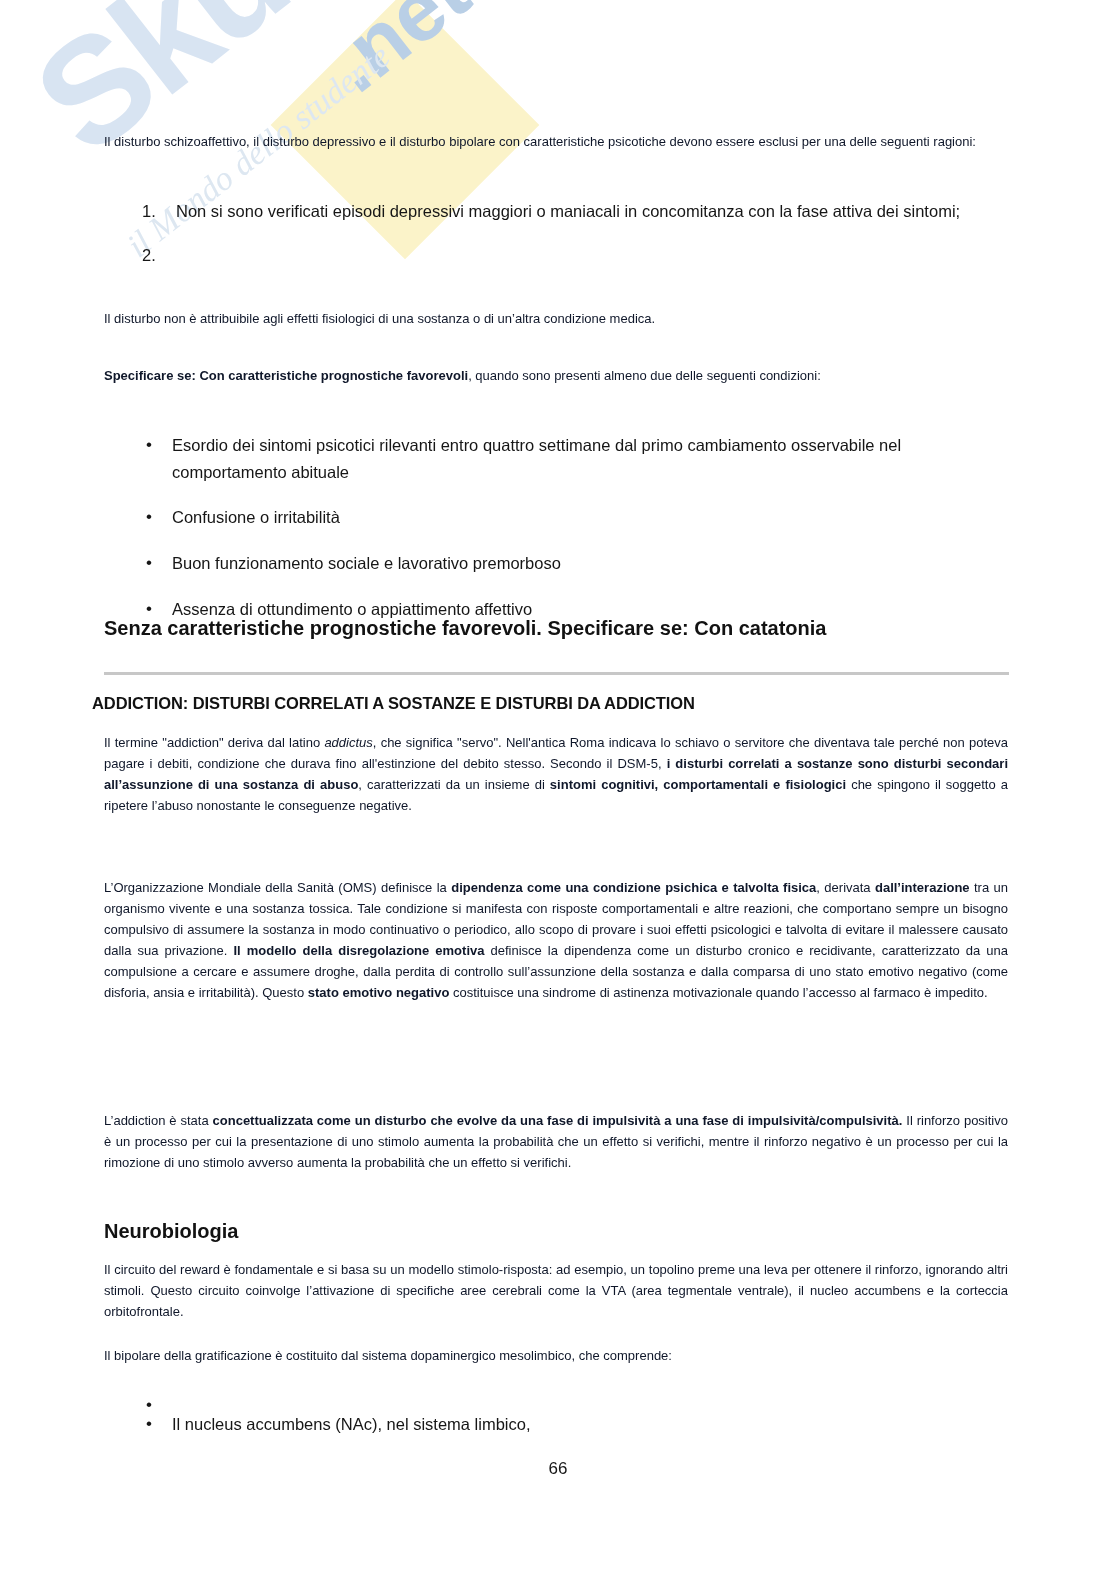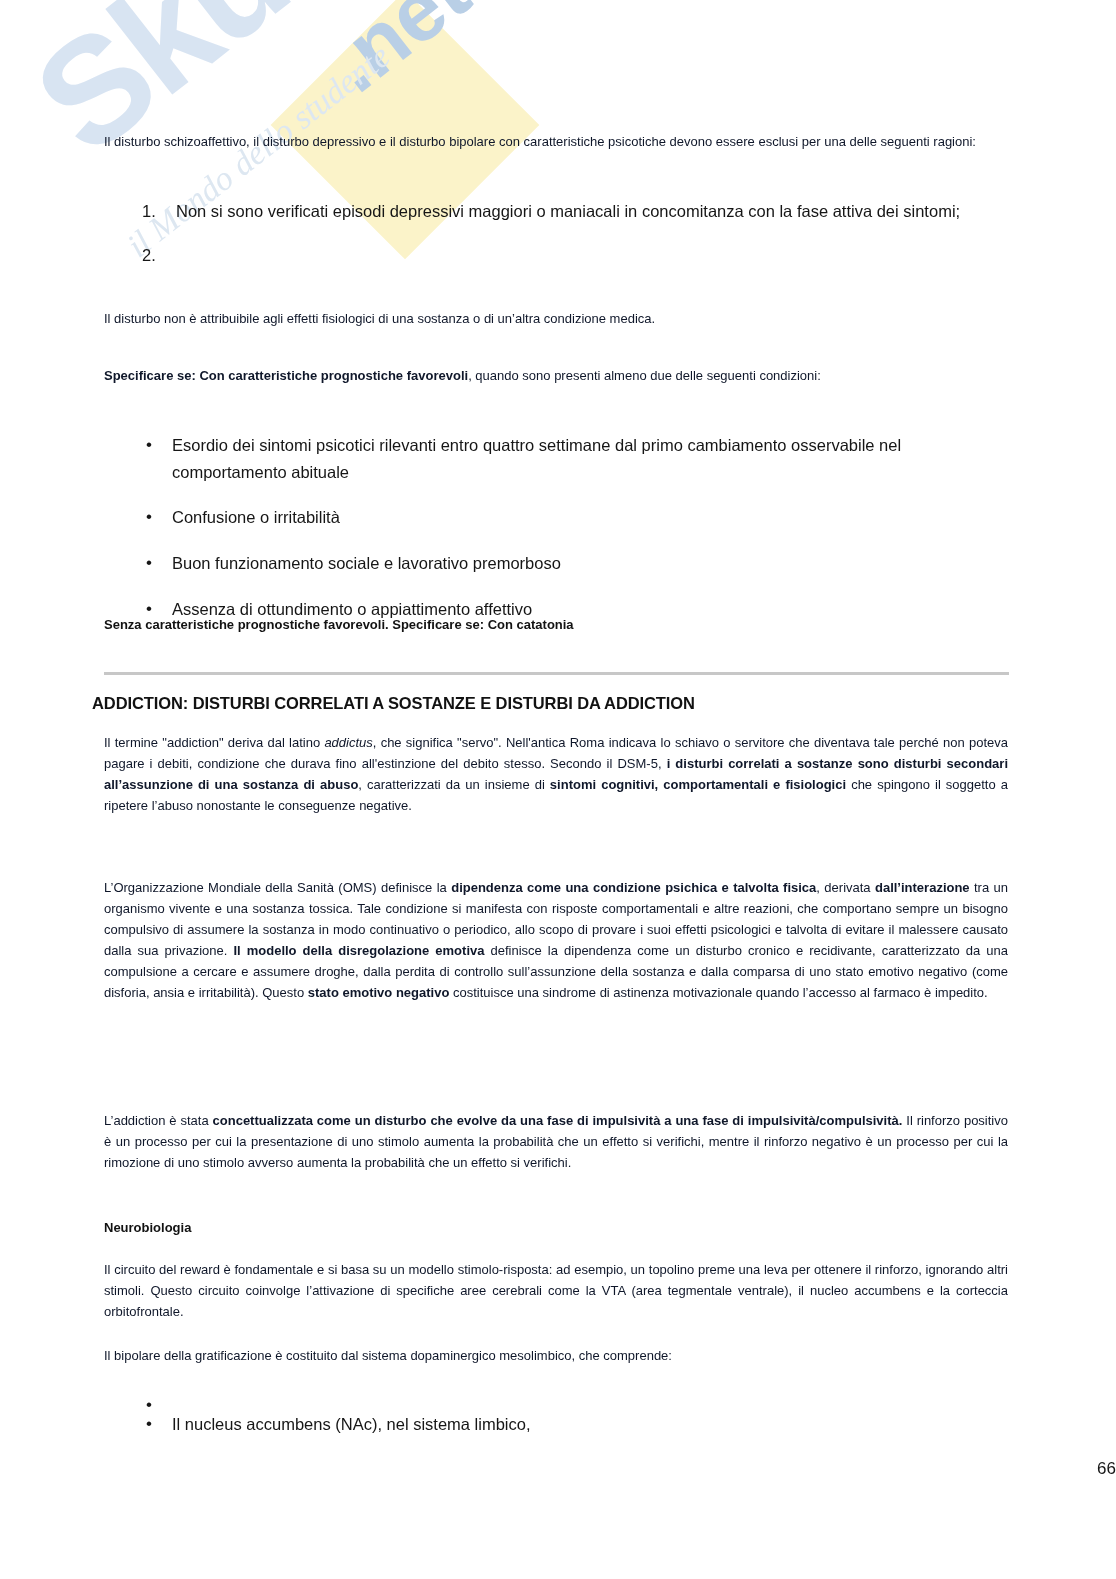--- a/index.html
+++ b/index.html
@@ -153,30 +153,30 @@
     font-size: 16.5px;
     font-weight: 700;
     letter-spacing: -0.1px;
     color: #121212;
   }
 
   .subhead {
     position: absolute;
     left: 104px;
     width: 904px;
-    font-size: 13px;
+    font-size: 20px;
     font-weight: 700;
     color: #121212;
   }
 
   .pagenum {
     position: absolute;
     left: 0;
     width: 1116px;
-    text-align: right;
+    text-align: center;
     font-size: 17px;
     color: #161616;
   }
 </style>
 </head>
 <body>
 
 <div class="page">
 
   <div class="watermark">

